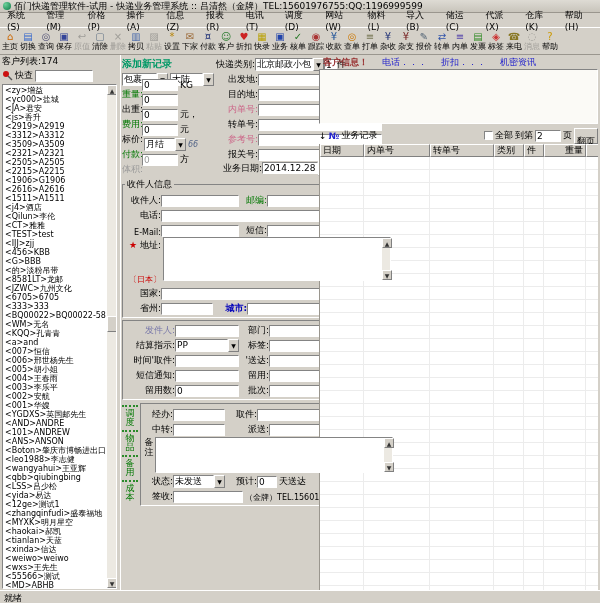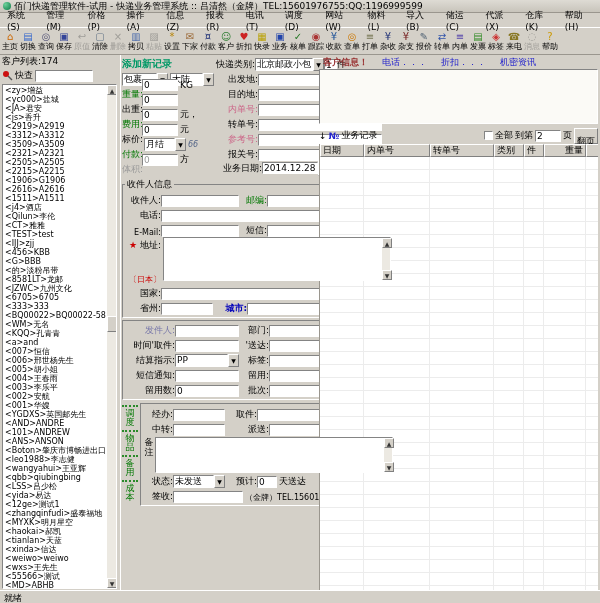--- a/index.html
+++ b/index.html
@@ -490,32 +490,32 @@
     </fieldset>
 
     <fieldset>
       <div class="frow">
         <span class="lab lsender" style="width:50px">发件人:</span>
         <input class="ti" style="width: 64px;">
         <span class="lab" style="width:30px">部门:</span>
         <input class="ti grow" style="">
       </div>
       <div class="frow">
-        <span class="lab" style="width:50px">时间'取件:</span>
-        <input class="ti" style="width: 64px;">
-        <span class="lab" style="width:30px">'送达:</span>
-        <input class="ti grow" style="">
-      </div>
-      <div class="frow">
         <span class="lab" style="width:50px">结算指示:</span>
         <div class="combo" style="width:64px">
           <span class="val">PP</span>
           <span class="cbtn">▼</span>
         </div>
         <span class="lab" style="width:30px">标签:</span>
+        <input class="ti grow" style="">
+      </div>
+      <div class="frow">
+        <span class="lab" style="width:50px">时间'取件:</span>
+        <input class="ti" style="width: 64px;">
+        <span class="lab" style="width:30px">'送达:</span>
         <input class="ti grow" style="">
       </div>
       <div class="frow">
         <span class="lab" style="width:50px">短信通知:</span>
         <input class="ti" style="width: 64px;">
         <span class="lab" style="width:30px">留用:</span>
         <input class="ti grow" style="">
       </div>
       <div class="frow">
         <span class="lab" style="width:50px">留用数:</span>

